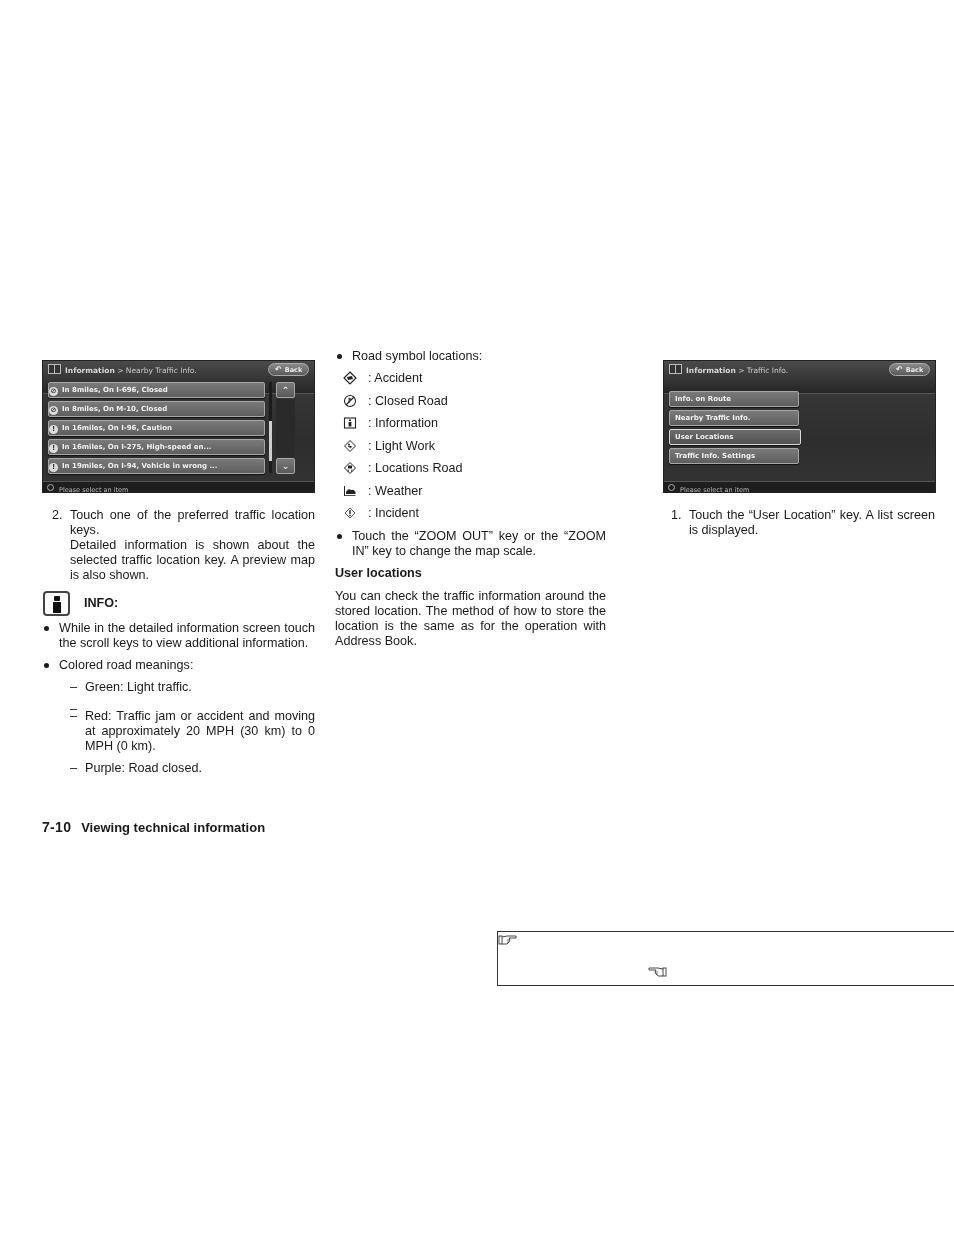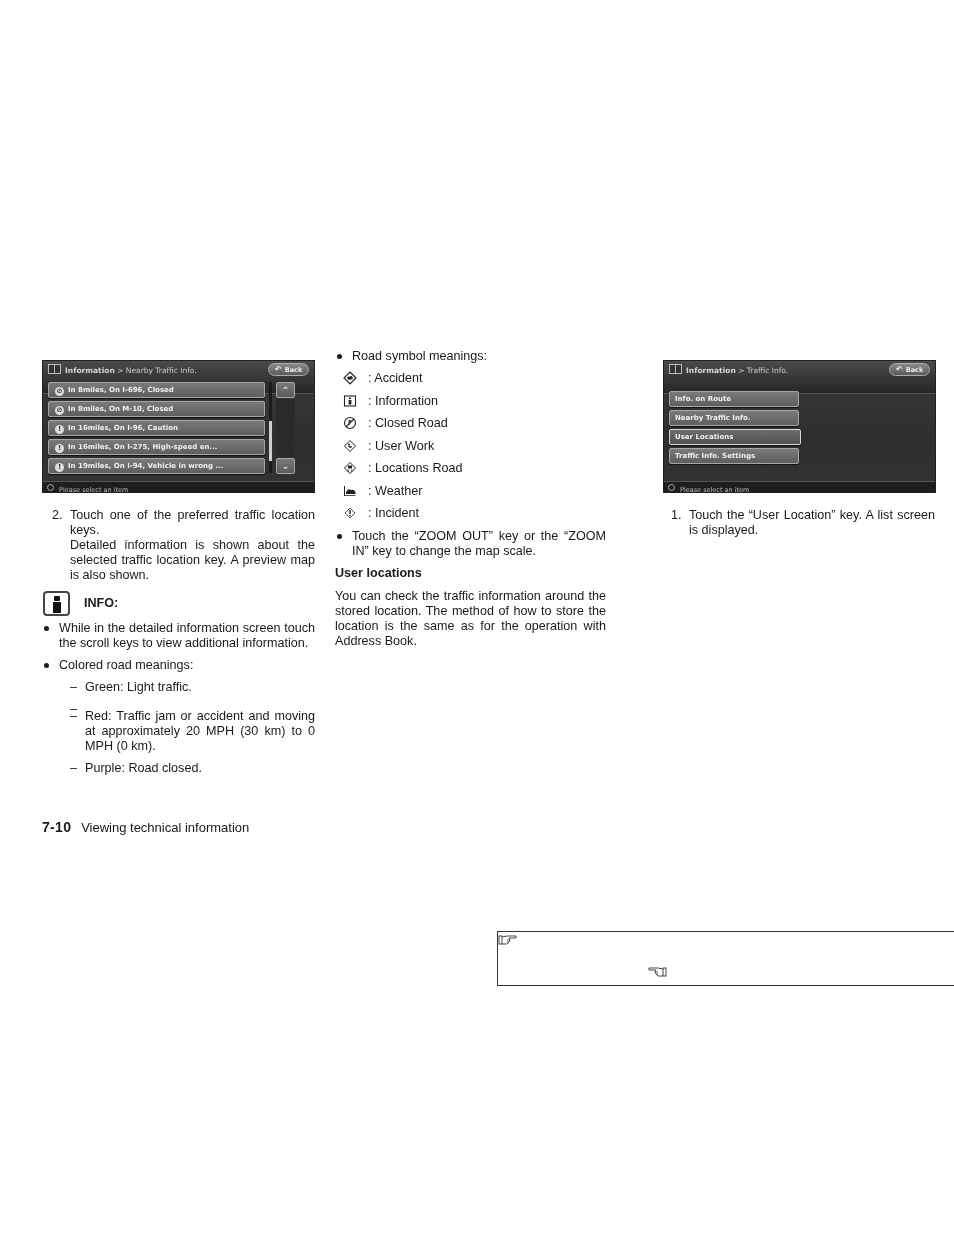--- a/index.html
+++ b/index.html
@@ -17,21 +17,21 @@
     .screen .title-icon { position: absolute; left: 5px; top: 3px; width: 13px; height: 10px; border: 1px solid #bbb; background: #333; }
     .screen .title-icon::after { content: ""; position: absolute; left: 5px; top: 0; width: 1px; height: 8px; background: #bbb; }
     .screen .title-text { position: absolute; left: 22px; top: 2px; font-size: 7.5px; color: #d8d8d8; font-weight: bold; white-space: nowrap; }
     .screen .title-text .sub { font-weight: normal; color: #c8c8c8; }
     .screen .back-btn { position: absolute; right: 5px; top: 2px; width: 41px; height: 13px; border-radius: 7px; background: linear-gradient(#8a8a8a, #5a5a5a); border: 1px solid #aaa; color: #eee; font-size: 6.5px; font-weight: bold; line-height: 11px; padding-left: 6px; }
     .screen .back-btn .arr { font-size: 8px; margin-right: 3px; }
     .screen .status { position: absolute; left: 0; right: 0; bottom: 0; height: 11px; background: #1e1e1e; border-top: 1px solid #555; }
     .screen .status-icon { position: absolute; left: 4px; top: 2px; width: 7px; height: 7px; border-radius: 50%; border: 1px solid #aaa; }
     .screen .status-text { position: absolute; left: 16px; top: 1px; font-size: 6.5px; color: #bdbdbd; }
 
-    .list-key { position: absolute; left: 5px; width: 217px; height: 16px; background: linear-gradient(#7a7a7a, #5e5e5e); border: 1px solid #a6a6a6; border-radius: 2px; box-shadow: 0 1px 1px #111; color: #f2f2f2; font-size: 7px; font-weight: bold; line-height: 14px; padding-left: 6px; white-space: nowrap; overflow: hidden; }
+    .list-key { position: absolute; left: 5px; width: 217px; height: 16px; background: linear-gradient(#7a7a7a, #5e5e5e); border: 1px solid #a6a6a6; border-radius: 2px; box-shadow: 0 1px 1px #111; color: #f2f2f2; font-size: 7px; font-weight: bold; line-height: 14px; padding-left: 0; white-space: nowrap; overflow: hidden; }
     .list-key .ico { display: inline-block; width: 9px; height: 9px; border-radius: 50%; background: #ddd; color: #333; font-size: 7px; line-height: 9px; text-align: center; margin-right: 4px; vertical-align: -1px; }
     .scroll-track { position: absolute; left: 226px; top: 21px; width: 3px; height: 91px; background: #1c1c1c; }
     .scroll-thumb { position: absolute; left: 226px; top: 60px; width: 3px; height: 40px; background: #cfcfcf; }
     .scroll-btn { position: absolute; left: 233px; width: 19px; height: 16px; background: linear-gradient(#7a7a7a, #5a5a5a); border: 1px solid #a6a6a6; border-radius: 2px; color: #eee; font-size: 9px; font-weight: bold; text-align: center; line-height: 14px; }
     .scroll-col { position: absolute; left: 233px; top: 38px; width: 19px; height: 58px; background: #2a2a2a; }
 
     .menu-key { position: absolute; left: 5px; width: 130px; height: 16px; background: linear-gradient(#7a7a7a, #5e5e5e); border: 1px solid #a6a6a6; border-radius: 2px; box-shadow: 0 1px 1px #111; color: #f2f2f2; font-size: 7px; font-weight: bold; line-height: 14px; padding-left: 5px; white-space: nowrap; }
     .menu-key.focused { border: 1px solid #d8d8d8; background: linear-gradient(#6d6d6d, #525252); width: 132px; }
 
     
@@ -42,21 +42,21 @@
     .bullet::before { content: ""; position: absolute; left: 2px; top: 5px; width: 5px; height: 5px; border-radius: 50%; background: #1a1a1a; }
     .dash { position: relative; padding-left: 43px; text-align: justify; }
     .dash .d { position: absolute; left: 28px; top: 0; }
     .info-head { position: relative; height: 26px; }
     .info-icon { position: absolute; left: 1px; top: 0; width: 27px; height: 25px; border: 2px solid #444; border-radius: 4px; background: #fff; }
     .info-icon .dot { position: absolute; left: 9px; top: 3px; width: 6px; height: 5px; background: #111; border-radius: 1px; }
     .info-icon .bar { position: absolute; left: 8px; top: 9px; width: 8px; height: 11px; background: #111; }
     .info-label { position: absolute; left: 42px; top: 5px; font-weight: bold; font-size: 12.6px; }
     .footer { position: absolute; left: 42px; top: 820px; font-size: 14px; white-space: nowrap; }
     .footer .pg { font-weight: bold; margin-right: 6px; letter-spacing: 0.3px; }
-    .footer .ttl { font-weight: normal; font-size: 13px; }
+    .footer .ttl { font-weight: bold; font-size: 13px; }
 
     .sym-row { position: relative; height: 22.5px; padding-left: 33px; }
     .sym-row .sym { position: absolute; left: 8px; top: 0; width: 14px; height: 14px; display: flex; align-items: center; justify-content: center; }
     .sym-row .lbl { line-height: 15px; }
     .subhead { font-weight: bold; }
 
     .note-box { position: absolute; left: 497px; top: 931px; width: 470px; height: 55px; border: 1px solid #333; }
     .note-box .hand1 { position: absolute; left: 0px; top: 2px; }
     .note-box .hand2 { position: absolute; left: 149px; top: 34px; }
   </style>
@@ -118,61 +118,61 @@
   <div style="height:7px"></div>
   <div class="dash"><span class="d">–</span><span>Purple: Road closed.</span></div>
 </div>
 
 <div class="footer">
   <span class="pg">7-10</span>
   <span class="ttl">Viewing technical information</span>
 </div>
 
 <div class="col col-mid">
-  <div class="bullet">Road symbol meanings:</div>
+  <div class="bullet">Road symbol locations:</div>
   <div style="height:7px"></div>
 
   <div class="sym-row">
     <span class="sym">
       <svg width="14" height="14" viewBox="0 0 14 14">
           <path d="M7 1 L13 7 L7 13 L1 7 Z" fill="none" stroke="#222" stroke-width="1.2"></path>
           <path d="M4 6 L9 5 L10 8 L5 9 Z" fill="#222"></path>
         </svg>
     </span>
     <span class="lbl">: Accident</span>
+  </div>
+  <div class="sym-row">
+    <span class="sym">
+      <svg width="14" height="14" viewBox="0 0 14 14">
+          <circle cx="7" cy="7" r="5.5" fill="none" stroke="#222" stroke-width="1.1"></circle>
+          <line x1="3" y1="11" x2="11" y2="3" stroke="#222" stroke-width="1.1"></line>
+          <path d="M6 4 L6 9 M6 4 L8 5 L6 6" fill="none" stroke="#222" stroke-width="0.9"></path>
+        </svg>
+    </span>
+    <span class="lbl">: Closed Road</span>
   </div>
   <div class="sym-row">
     <span class="sym">
       <svg width="14" height="14" viewBox="0 0 14 14">
           <rect x="1.5" y="2" width="11" height="10" fill="none" stroke="#222" stroke-width="1.1"></rect>
           <rect x="6" y="3.5" width="2" height="1.6" fill="#222"></rect>
           <rect x="5.6" y="6" width="2.8" height="4.5" fill="#222"></rect>
         </svg>
     </span>
     <span class="lbl">: Information</span>
   </div>
   <div class="sym-row">
     <span class="sym">
       <svg width="14" height="14" viewBox="0 0 14 14">
-          <circle cx="7" cy="7" r="5.5" fill="none" stroke="#222" stroke-width="1.1"></circle>
-          <line x1="3" y1="11" x2="11" y2="3" stroke="#222" stroke-width="1.1"></line>
-          <path d="M6 4 L6 9 M6 4 L8 5 L6 6" fill="none" stroke="#222" stroke-width="0.9"></path>
-        </svg>
-    </span>
-    <span class="lbl">: Closed Road</span>
-  </div>
-  <div class="sym-row">
-    <span class="sym">
-      <svg width="14" height="14" viewBox="0 0 14 14">
           <path d="M7 1.5 L12.5 7 L7 12.5 L1.5 7 Z" fill="none" stroke="#222" stroke-width="1"></path>
           <circle cx="6" cy="5.5" r="1" fill="#222"></circle>
           <path d="M5 7 L8 9 M6 7 L9 8" stroke="#222" stroke-width="1"></path>
         </svg>
     </span>
-    <span class="lbl">: User Work</span>
+    <span class="lbl">: Light Work</span>
   </div>
   <div class="sym-row">
     <span class="sym">
       <svg width="14" height="14" viewBox="0 0 14 14">
           <path d="M7 1.5 L12.5 7 L7 12.5 L1.5 7 Z" fill="none" stroke="#222" stroke-width="1"></path>
           <rect x="5" y="4.5" width="4" height="3" fill="#222"></rect>
           <path d="M5 8.5 Q6 10 5 11 M9 8.5 Q8 10 9 11" fill="none" stroke="#222" stroke-width="0.9"></path>
         </svg>
     </span>
     <span class="lbl">: Locations Road</span>

